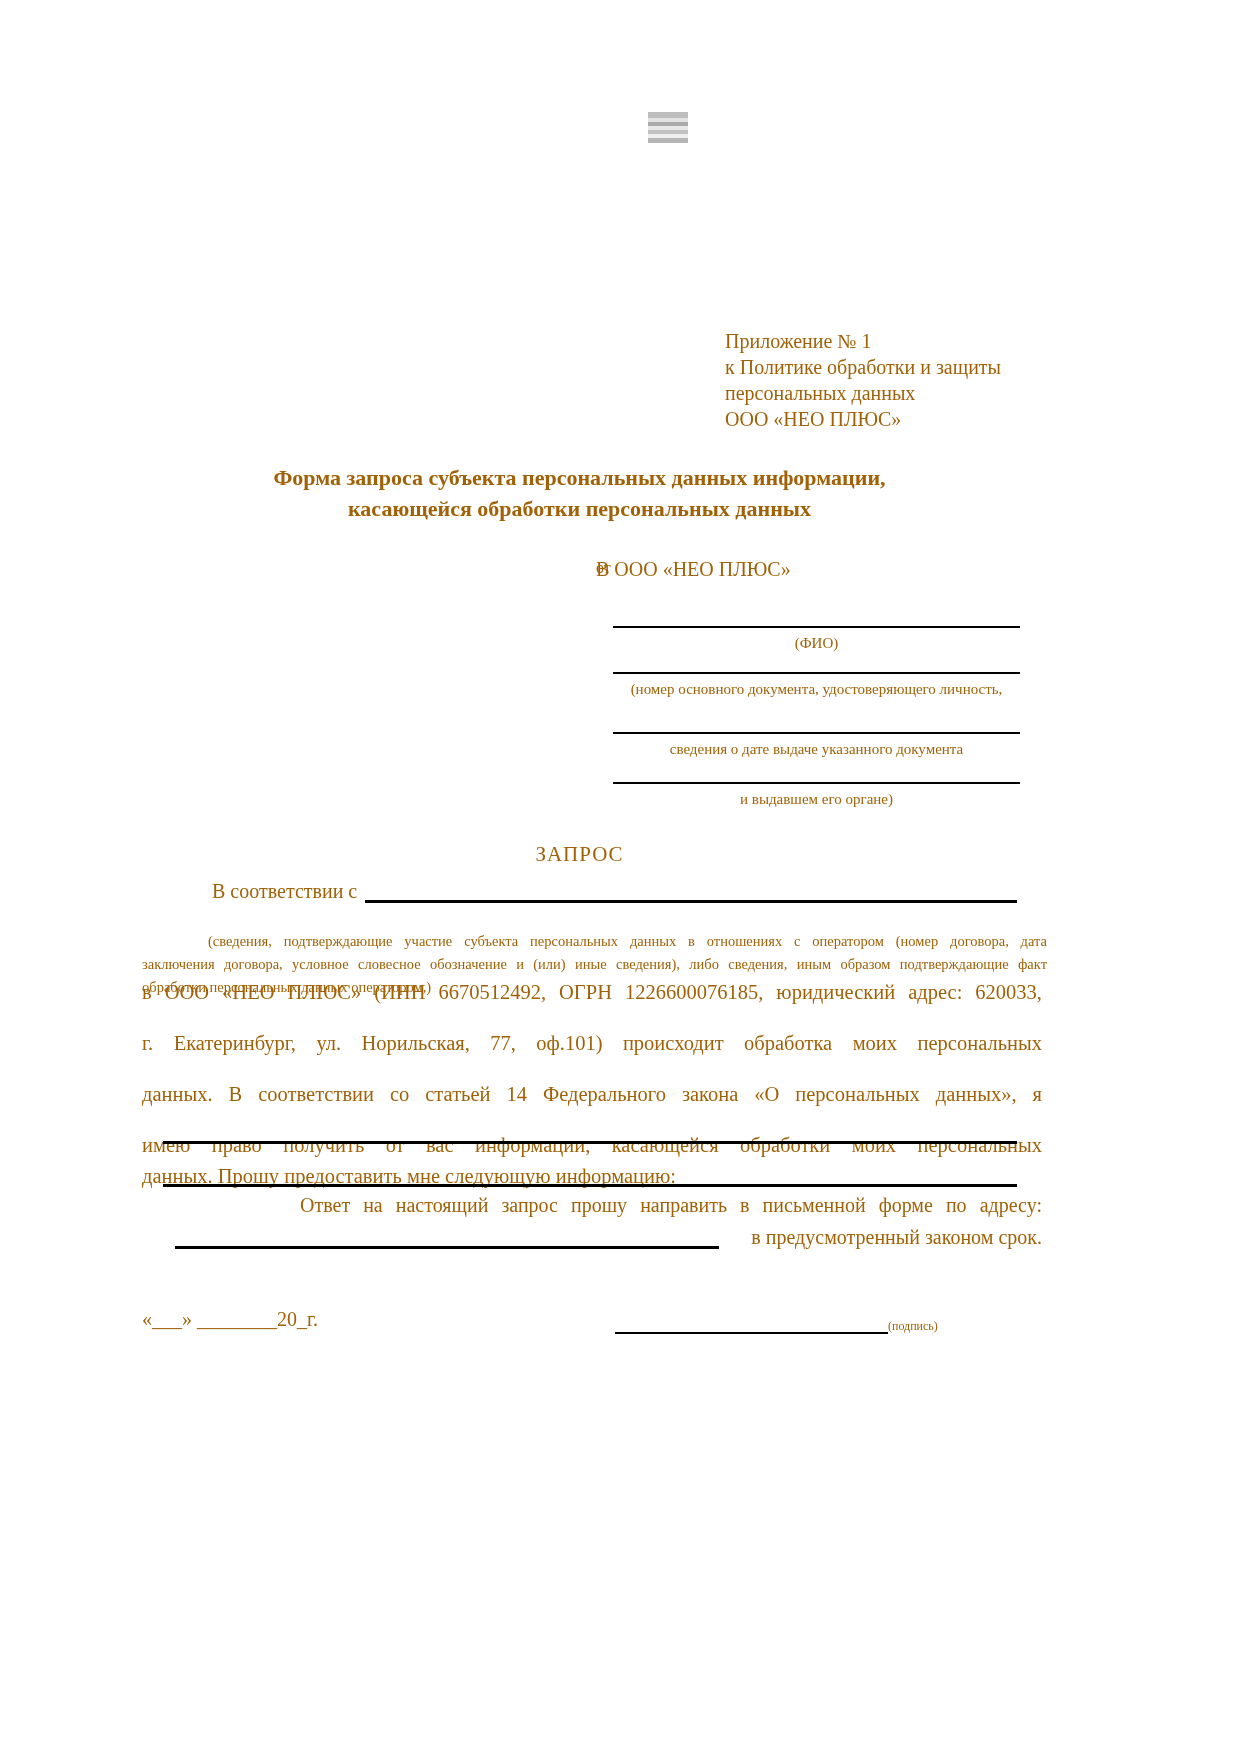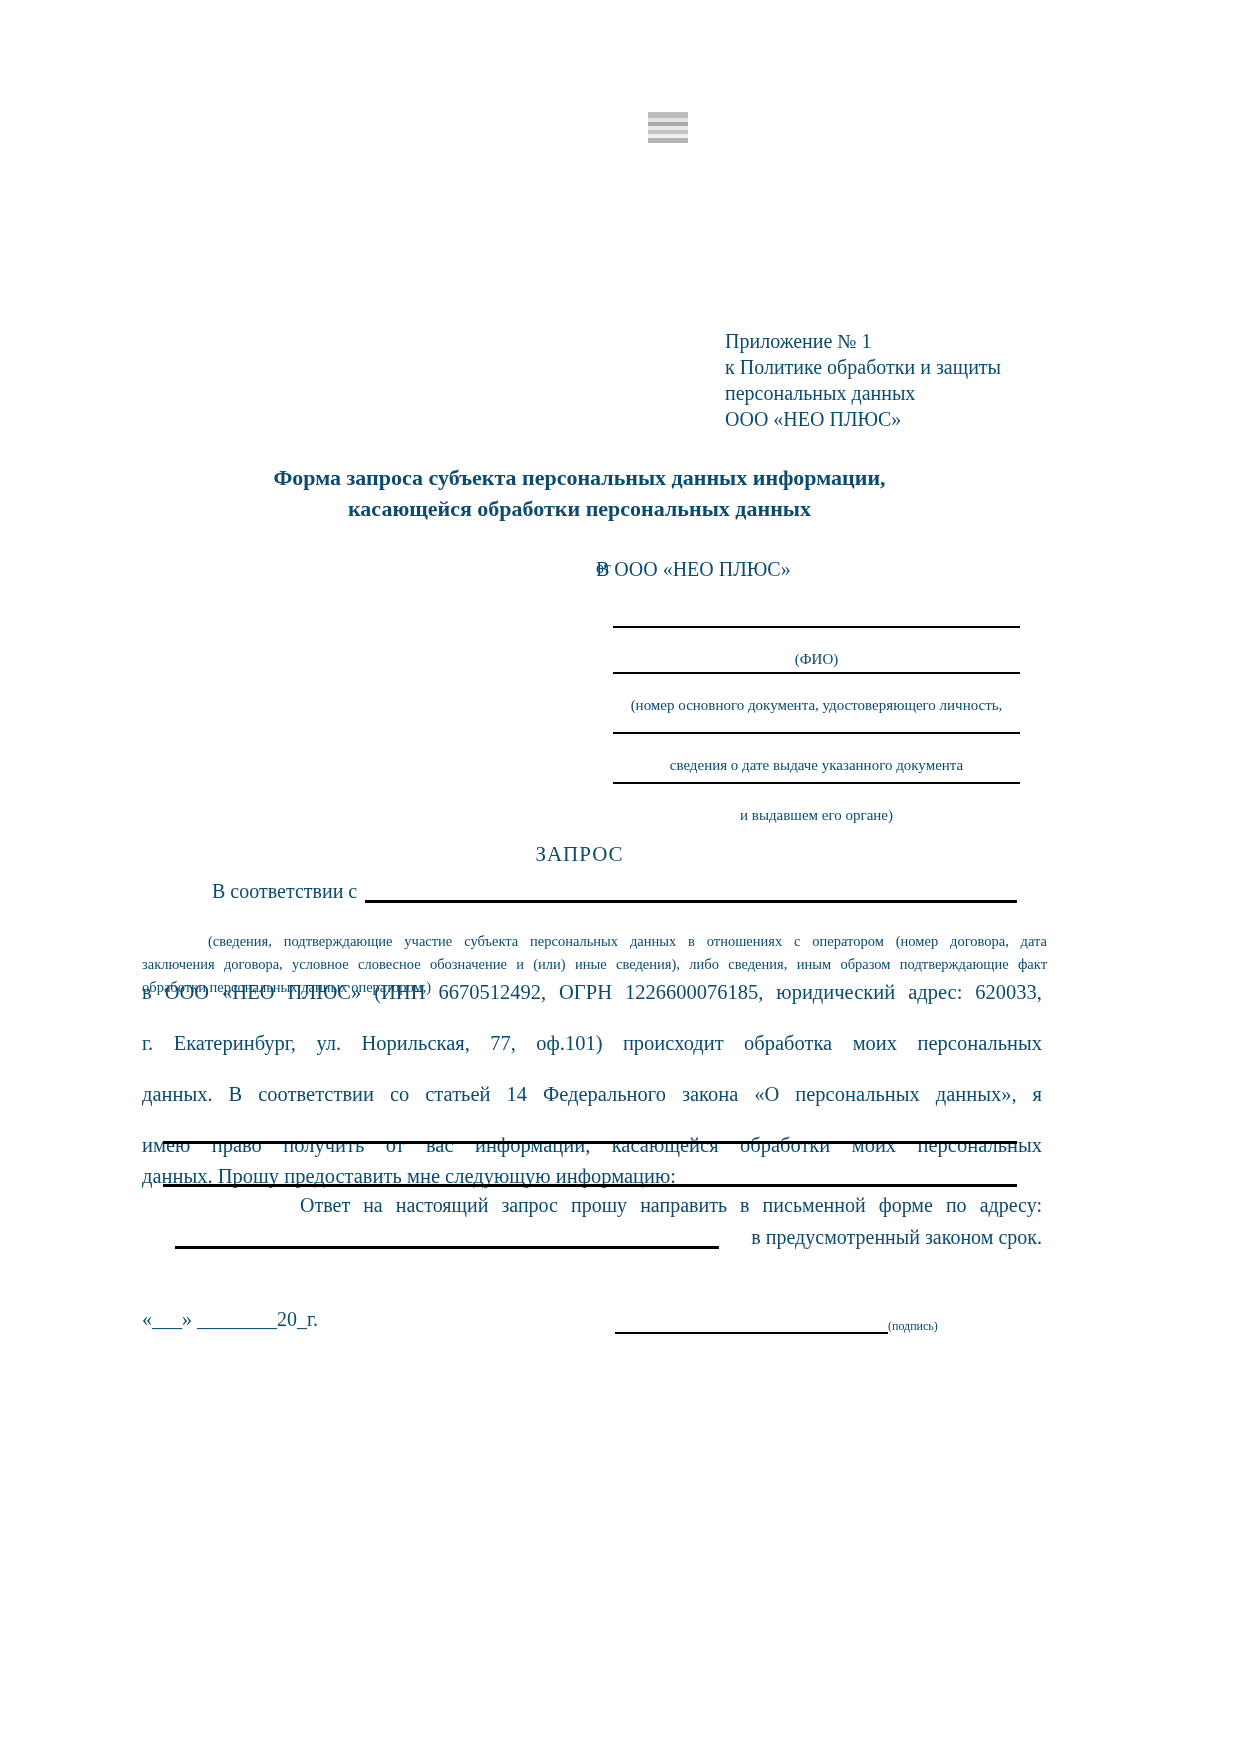--- a/index.html
+++ b/index.html
@@ -1,37 +1,37 @@
 <!DOCTYPE html>
 <html><head>
 <meta charset="utf-8">
 <style>
   html,body{margin:0;padding:0;background:#ffffff;}
-  .page{position:relative;width:1242px;height:1755px;background:#ffffff;color:#0c4a6e;
+  .page{position:relative;width:1242px;height:1755px;background:#ffffff;color:#a16207;
         font-family:"Liberation Serif","DejaVu Serif",serif;overflow:hidden;}
 
   .artifact{position:absolute;left:648px;top:112px;width:40px;height:31px;
     background:linear-gradient(180deg,
       #bdbdbd 0%,#bdbdbd 18%,
       #e3e3e3 18%,#e3e3e3 32%,
       #ababab 32%,#ababab 46%,
       #e9e9e9 46%,#e9e9e9 58%,
       #c2c2c2 58%,#c2c2c2 72%,
       #efefef 72%,#efefef 84%,
       #b5b5b5 84%,#b5b5b5 100%);}
 
   .header-note{position:absolute;left:725px;top:328px;font-size:20px;line-height:26px;}
   .doc-title{position:absolute;left:142px;top:462px;width:875px;text-align:center;
              font-size:22px;font-weight:bold;line-height:31px;}
 
   .addr-to{position:absolute;left:596px;top:558px;font-size:20px;}
   .addr-from{position:absolute;left:596px;top:559px;font-size:16px;}
   .addr-field{position:absolute;left:613px;width:407px;}
   .addr-field .line{height:2px;background:#000;}
-  .addr-field .cap{margin-top:22px;text-align:center;font-size:15px;line-height:18px;}
+  .addr-field .cap{margin-top:6px;text-align:center;font-size:15px;line-height:18px;}
   .f1{top:626px}.f2{top:672px}.f3{top:732px}.f4{top:782px}
 
   .request-heading{position:absolute;left:142px;top:842px;width:875px;text-align:center;
                    font-size:21px;letter-spacing:1px;}
   .intro-row{position:absolute;left:142px;top:876px;width:875px;display:flex;
              align-items:flex-end;font-size:20px;}
   .intro-row .label{padding-left:70px;white-space:nowrap;}
   .intro-row .blank{flex:1;border-bottom:3px solid #000;margin-left:8px;height:24px;}
 
   .footnote{position:absolute;left:142px;top:902px;width:905px;font-size:14.5px;line-height:23px;}

